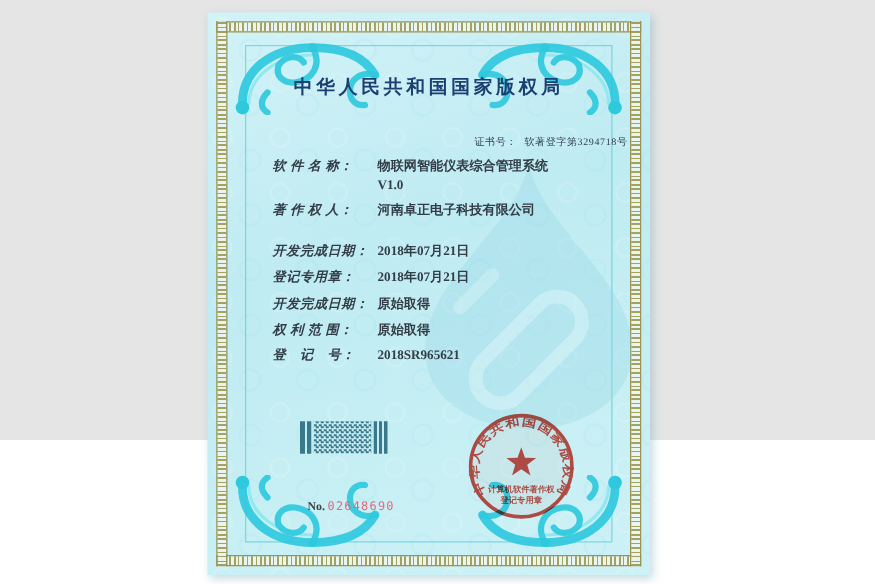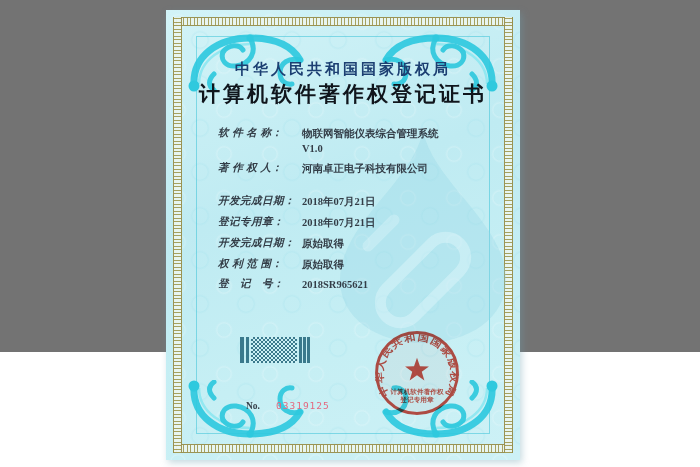--- a/index.html
+++ b/index.html
@@ -1,18 +1,18 @@
 <!DOCTYPE html>
 <html><head>
 <meta charset="utf-8">
 <style>
   * { margin:0; padding:0; box-sizing:border-box; }
   html,body { width:700px; height:467px; background:#ffffff; overflow:hidden;
     font-family:"Liberation Serif","DejaVu Serif",serif; }
-  .photo { position:relative; width:700px; height:352px; background:#737373; }
+  .photo { position:relative; width:700px; height:352px; background:#e5e5e5; }
 
   
   .cert { position:absolute; left:166px; top:10px; width:354px; height:450px;
     background:linear-gradient(160deg,#d2f3f7 0%,#bfebf2 40%,#c6eff4 70%,#cdf1f6 100%);
     box-shadow:2px 3px 7px rgba(110,160,175,.38); }
   .texture { position:absolute; inset:0; opacity:.55; pointer-events:none;
     background-image:
       radial-gradient(circle at 12px 12px, rgba(255,255,255,.0) 6px, rgba(255,255,255,.35) 7px, rgba(255,255,255,.0) 9px),
       radial-gradient(circle at 34px 30px, rgba(160,224,236,.0) 7px, rgba(160,224,236,.45) 8px, rgba(160,224,236,.0) 10px);
     background-size:46px 44px; }
@@ -59,21 +59,21 @@
   
   .barcode { position:absolute; left:74px; top:327px; width:70px; height:26px; display:flex; opacity:.92; }
   .bc-left  { width:9px;  background:linear-gradient(90deg,#2f7084 0 4px,rgba(255,255,255,0) 4px 6px,#2f7084 6px 9px); }
   .bc-mid   { flex:1; margin:0 2px;
     background:repeating-conic-gradient(#2f7084 0% 25%, rgba(255,255,255,.12) 0% 50%);
     background-size:4px 4px; }
   .bc-right { width:11px; background:linear-gradient(90deg,#2f7084 0 3px,rgba(255,255,255,0) 3px 4.5px,#2f7084 4.5px 7px,rgba(255,255,255,0) 7px 8px,#2f7084 8px 11px); }
 
   
   .serial { position:absolute; left:80px; top:390px; font-size:9.5px; }
-  .serial .slbl { color:#38424c; font-weight:bold; margin-right:16px; }
+  .serial .slbl { color:#38424c; font-weight:bold; margin-right:2px; }
   .serial .snum { color:#e4687f; letter-spacing:1px; font-family:"DejaVu Sans Mono",monospace; }
   .issue-date { position:absolute; left:212px; top:392px; width:120px; text-align:center;
     font-size:10.5px; color:#3f4c58; font-weight:600; letter-spacing:.5px; }
 
   
   .seal { position:absolute; left:206px; top:318px; width:90px; height:90px;
     opacity:.88; mix-blend-mode:multiply; }
 </style>
 </head>
 <body>
@@ -153,21 +153,23 @@
       <circle cx="62" cy="8" r="3.5" fill="#2fc9de"></circle>
     </svg>
 
     <svg class="drop" viewBox="0 0 178 218">
       <path d="M89,3 C100,55 172,96 172,152 C172,190 135,215 89,215 C43,215 6,190 6,152 C6,96 78,55 89,3 Z" fill="#92d3e4" opacity=".62"></path>
       <rect x="37" y="132" width="104" height="40" rx="20" fill="none" stroke="#cdeef6" stroke-width="11" transform="rotate(-45 89 152)"></rect>
       <path d="M34,118 L60,92" stroke="#cdeef6" stroke-width="11" stroke-linecap="round" fill="none" opacity=".8"></path>
     </svg>
 
     <div class="issuer">中华人民共和国国家版权局</div>
-    <div class="title">计算机软件著作权登记证书</div>
+    <div class="certno">
+      <span class="lbl">证书号：</span><span>软著登字第3294718号</span>
+    </div>
 
     <div class="field r1">
       <span class="flabel">软 件 名 称：</span>
       <span class="fvalue">物联网智能仪表综合管理系统
 V1.0</span>
     </div>
     <div class="field r2">
       <span class="flabel">著 作 权 人：</span>
       <span class="fvalue">河南卓正电子科技有限公司</span>
     </div>
@@ -193,21 +195,21 @@
     </div>
 
 
     <div class="barcode">
       <div class="bc-left"></div>
       <div class="bc-mid"></div>
       <div class="bc-right"></div>
     </div>
 
     <div class="serial">
-      <span class="slbl">No.</span><span class="snum">03319125</span>
+      <span class="slbl">No.</span><span class="snum">02648690</span>
     </div>
 
 
     <svg class="seal" viewBox="0 0 100 100">
       <defs>
         <path id="sealArc" d="M19,74 A38,38 0 1 1 81,74" fill="none"></path>
       </defs>
       <circle cx="50" cy="50" r="45" fill="rgba(230,60,45,.05)" stroke="#d6382c" stroke-width="3.2"></circle>
       <text font-size="10.5" fill="#d6382c" font-weight="bold" letter-spacing="1">
         <textPath href="#sealArc" startOffset="0" textLength="166" lengthAdjust="spacingAndGlyphs">中华人民共和国国家版权局</textPath>

